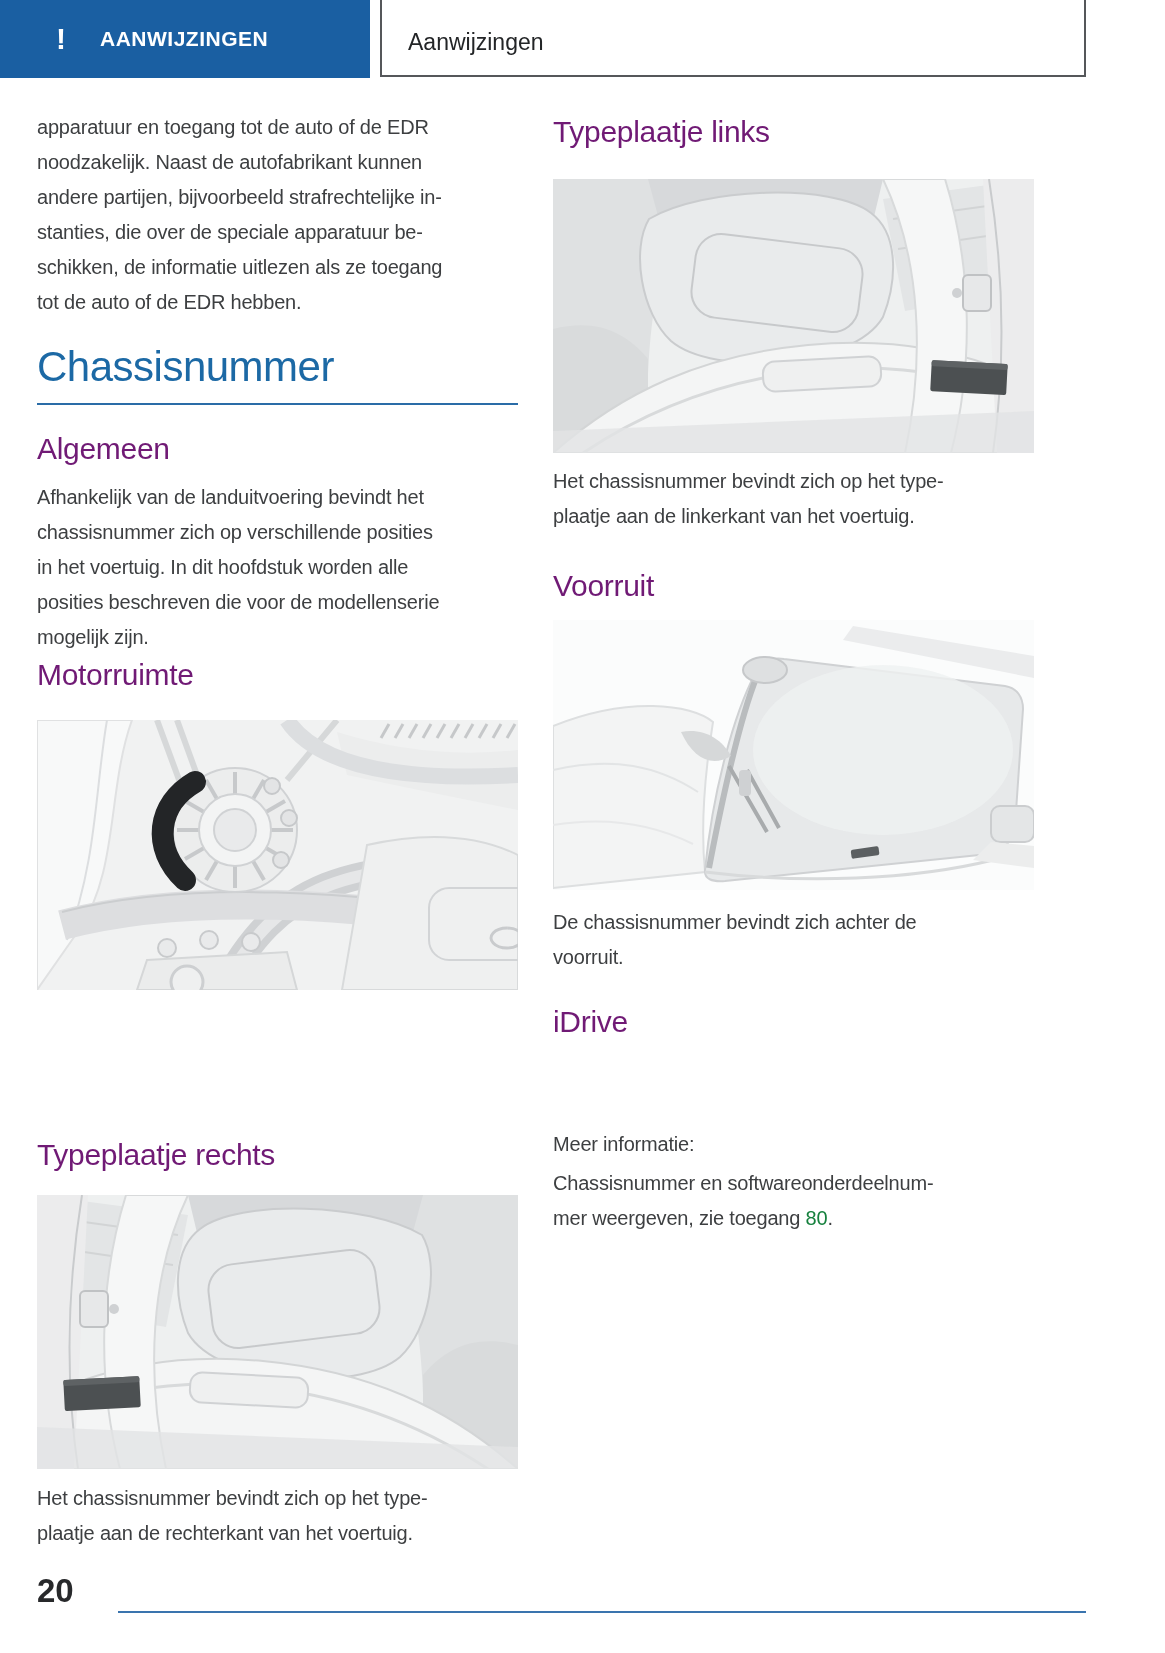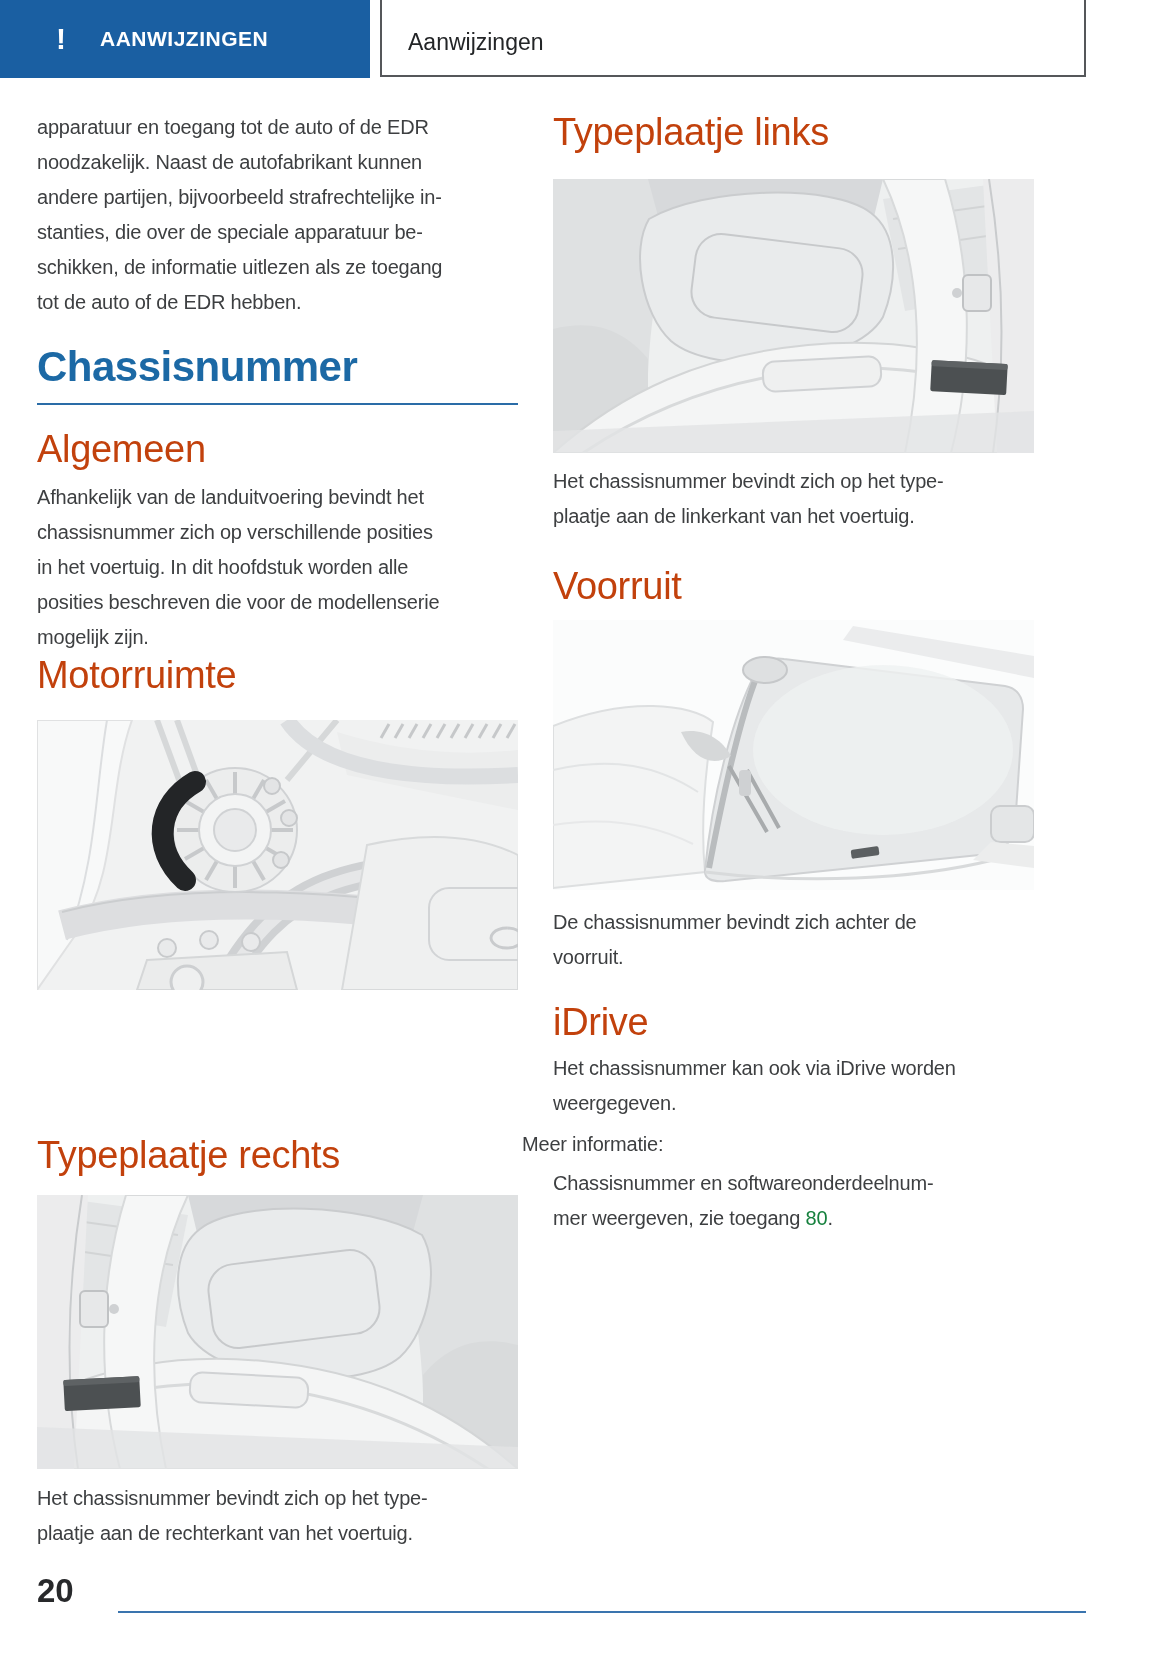--- a/index.html
+++ b/index.html
@@ -16,23 +16,23 @@
   .chapter-badge .excl{font-size:30px;font-weight:bold;margin-left:56px;line-height:1;}
   .chapter-badge .chapter-label{font-size:21px;font-weight:bold;letter-spacing:0.5px;margin-left:34px;}
   .running-box{
     left:380px;top:-2px;width:706px;height:79px;background:#ffffff;
     border:2px solid #55575a;border-top:none;box-sizing:border-box;
     display:flex;align-items:center;padding:12px 0 0 26px;
     font-size:23px;color:#232527;
   }
   
   .body-text{font-size:20px;line-height:35px;letter-spacing:-0.2px;white-space:pre-line;color:#3d3f41;}
-  .section-title{font-size:42px;line-height:46px;color:#1c69a5;letter-spacing:-0.5px;font-weight:bold;}
+  .section-title{font-size:42px;line-height:46px;color:#1c69a5;letter-spacing:-0.5px;}
   .section-rule{height:2px;background:#2a6ca7;}
-  .subhead{font-size:38px;line-height:34px;color:#c2410c;letter-spacing:-0.3px;}
+  .subhead{font-size:30px;line-height:34px;color:#701a75;letter-spacing:-0.3px;}
   .page-number{font-size:33px;font-weight:700;color:#28292b;}
   .footer-rule{height:2px;background:#3a74ae;}
   .page-link{color:#15803d;text-decoration:none;cursor:pointer;}
   .figure{background:#f1f2f2;}
   .figure svg{display:block;}
 </style>
 </head>
 <body>
 
 <div class="page">
@@ -226,24 +226,22 @@
       <rect x="438" y="186" width="43" height="36" rx="9" fill="#e4e6e7" stroke="#cbcdcf" stroke-width="2"></rect>
       <path d="M438,222 L420,240 L481,248 L481,226 Z" fill="#eceded"></path>
     </svg>
   </div>
 
   <div class="abs body-text" style="left:553px;top:905px;width:510px">De chassisnummer bevindt zich achter de
 voorruit.</div>
 
   <div class="abs subhead" style="left:553px;top:1005px">iDrive</div>
 
-  <div class="abs body-text" style="left:553px;top:1051px;width:510px">Het chassisnummer kan ook via iDrive worden
-weergegeven.</div>
-
-  <div class="abs body-text" style="left:522px;top:1127px;width:510px">Meer informatie:</div>
+
+  <div class="abs body-text" style="left:553px;top:1127px;width:510px">Meer informatie:</div>
 
   <div class="abs body-text" style="left:553px;top:1166px;width:510px"><span>Chassisnummer en softwareonderdeelnum-
 mer weergeven, zie toegang </span><a class="page-link">80</a><span>.</span></div>
 
   <div class="abs page-number" style="left:37px;top:1572px">20</div>
   <div class="abs footer-rule" style="left:118px;top:1611px;width:968px"></div>
 
 </div>
 
 </body></html>

